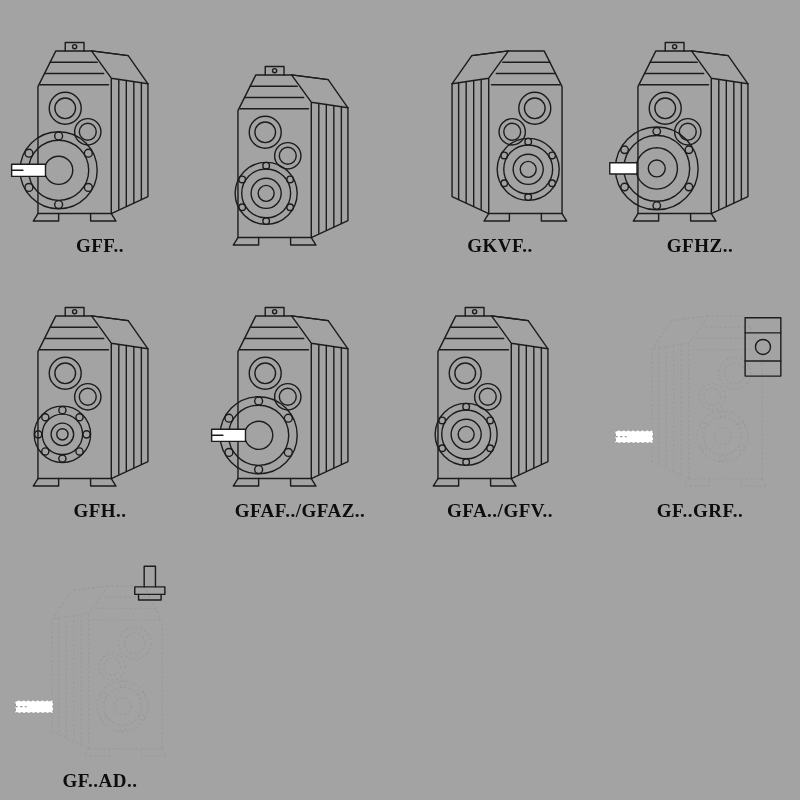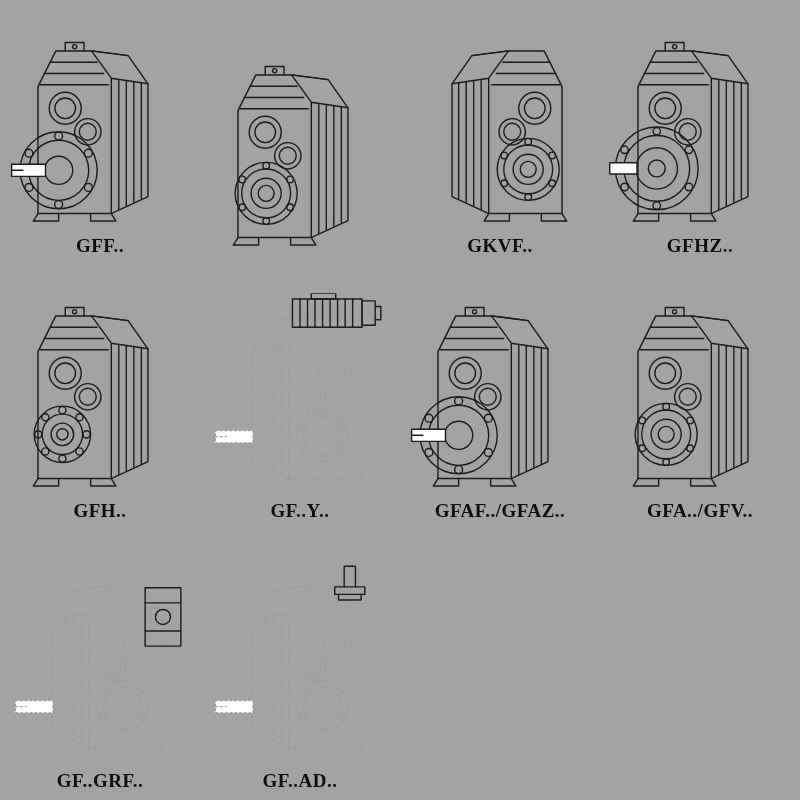--- a/index.html
+++ b/index.html
@@ -282,26 +282,20 @@
 
     <figure class="cell">
       <svg class="art" viewBox="0 0 200 212">
         <use href="#g-foot"></use>
       </svg>
       <figcaption class="label">GFH..</figcaption>
     </figure>
 
 
 
-    <figure class="cell">
-      <svg class="art" viewBox="0 0 200 212">
-        <use href="#g-y"></use>
-      </svg>
-      <figcaption class="label">GF..Y..</figcaption>
-    </figure>
 
     <figure class="cell">
       <svg class="art" viewBox="0 0 200 212">
         <use href="#g-flange"></use>
       </svg>
       <figcaption class="label">GFAF../GFAZ..</figcaption>
     </figure>
 
     <figure class="cell">
       <svg class="art" viewBox="0 0 200 212">

